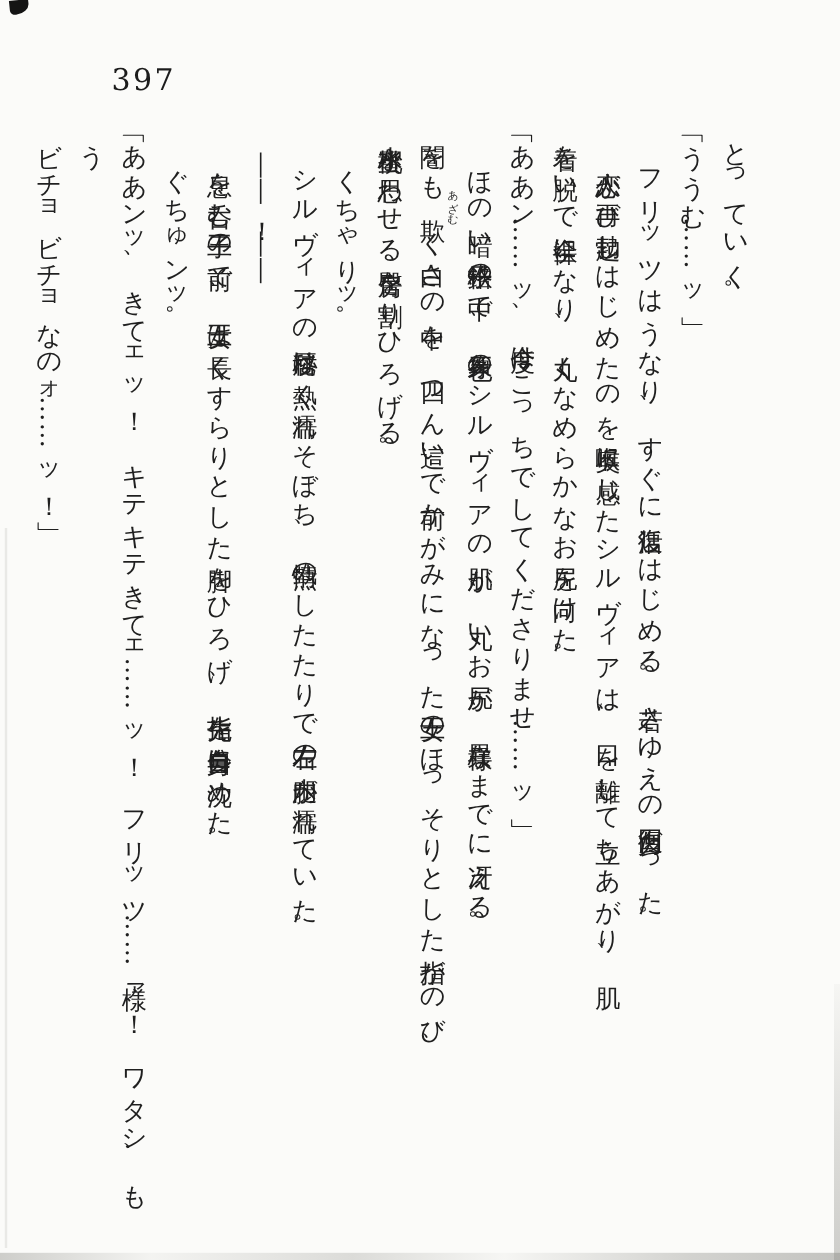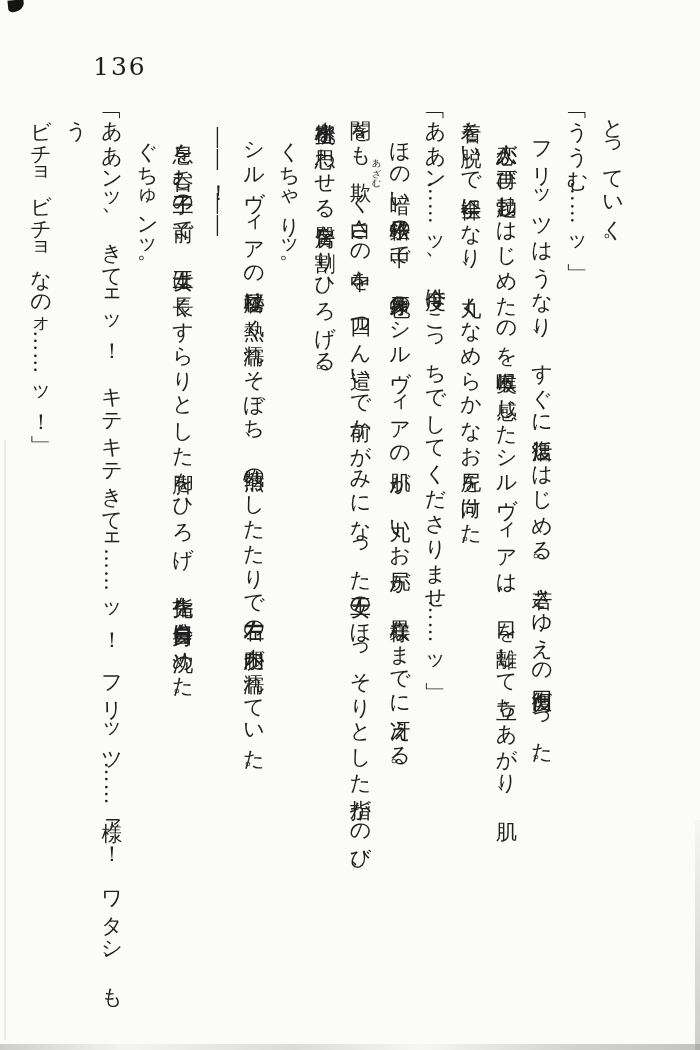--- a/index.html
+++ b/index.html
@@ -62,21 +62,21 @@
   }
 </style>
 </head>
 <body>
 
 <div class="corner-mark"></div>
 <div class="edge-line-left"></div>
 <div class="smudge-bottom"></div>
 <div class="smudge-right"></div>
 
-<div class="page-number">136</div>
+<div class="page-number">397</div>
 
 <div class="text-block">
   <div class="col">とっていく。</div>
   <div class="col">「ううむ……ッ」</div>
   <div class="col indent">フリッツはうなり、すぐに復活しはじめる。若さゆえの回復力だった。</div>
   <div class="col indent">恋人が再び勃起しはじめたのを喉奥に感じたシルヴィアは、口を離して立ちあがり、肌</div>
   <div class="col">着を脱いで全裸になり、丸くなめらかなお尻を向けた。</div>
   <div class="col">「ああン……ッ、今度はこっちでしてくださりませ……ッ」</div>
   <div class="col indent">ほの暗い鉄格子の中で、象牙色のシルヴィアの肌が、丸いお尻が、異様なまでに冴える。</div>
   <div class="col"><span>闇をも</span><ruby><span>欺</span><rt>あざむ</rt></ruby><span>く白さの中を、四つん這いで前かがみになった王女のほっそりとした指がのび、</span></div>

